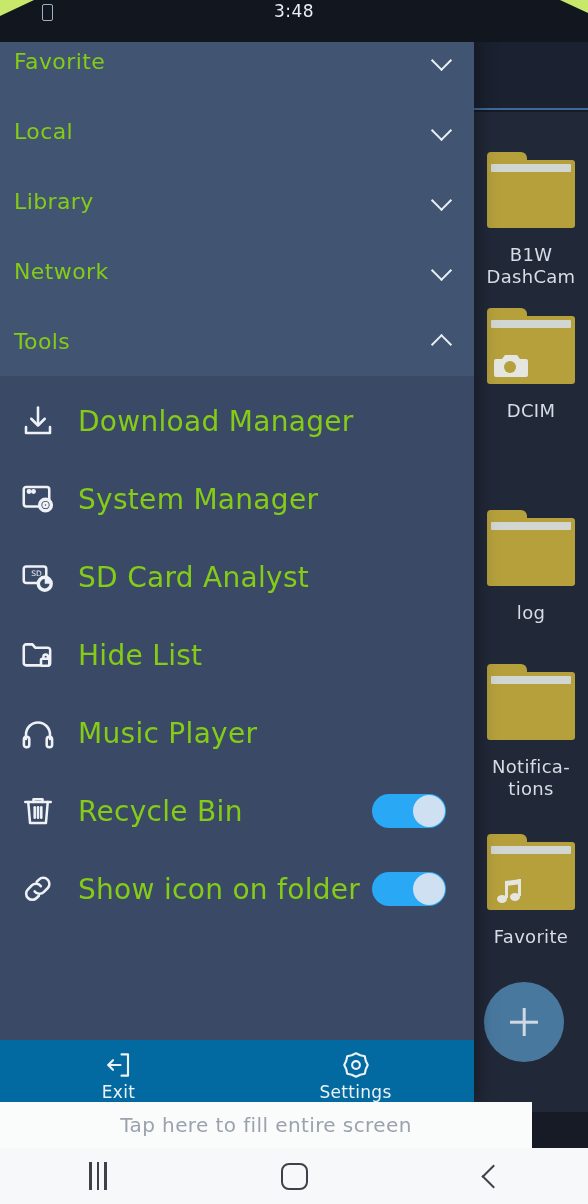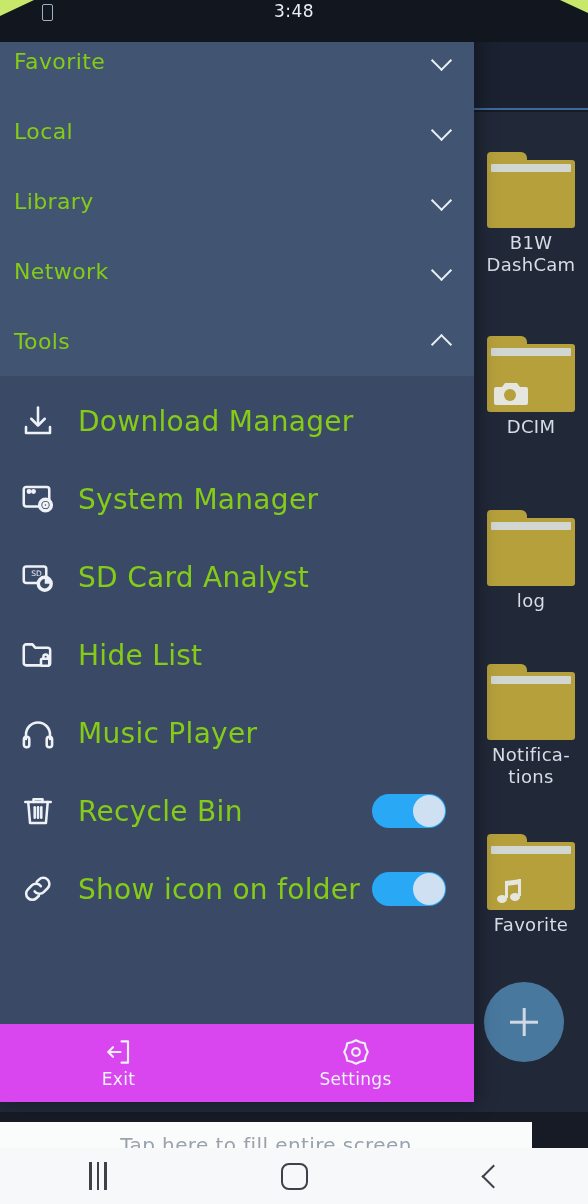--- a/index.html
+++ b/index.html
@@ -117,21 +117,21 @@
     width: 80px; height: 8px;
     background: #d2d6d3;
     border-radius: 1px;
   }
   .folder .badge {
     position: absolute; left: 6px; bottom: 4px;
     width: 36px; height: 28px;
     color: #e4e6df;
   }
   .file-label {
-    margin-top: 4px;
+    margin-top: 16px;
     color: #d7dde6;
     font-size: 18px;
     line-height: 22px;
     letter-spacing: 0.3px;
   }
 
   
   #fab {
     position: absolute; left: 484px; top: 982px;
     width: 80px; height: 80px;
@@ -227,44 +227,43 @@
   .switch .knob {
     position: absolute; right: 1px; top: 1px;
     width: 32px; height: 32px;
     border-radius: 50%;
     background: #cfe0f2;
   }
 
   
   #drawer-bottom {
     flex: 0 0 auto;
-    height: 78px;
-    background: #d946ef;
-    display: flex;
-    align-items: center;
+    height: 62px;
+    background: #0369a1;
+    display: flex;
+    align-items: flex-end;
   }
   .bb-item {
     flex: 1 1 0;
     text-align: center;
     color: #edf2f7;
     cursor: pointer;
   }
   .bb-item svg { display: block; margin: 0 auto 2px auto; width: 30px; height: 30px; }
   .bb-label { font-size: 17px; letter-spacing: 0.3px; }
 
   
   #fill-hint {
     position: absolute; left: 0; top: 1102px;
     width: 532px; height: 46px;
     background: #fafbfb;
     display: flex;
     align-items: center;
     justify-content: center;
     z-index: 30;
-    margin-top: 20px;
   }
   #fill-hint .txt {
     color: #9aa3ad;
     font-size: 20px;
     letter-spacing: 0.4px;
   }
 
   
   #navbar {
     position: absolute; left: 0; top: 1148px;
@@ -308,21 +307,21 @@
     <div class="file-item" style="top:40px">
       <div class="folder">
         <div class="tab"></div>
           <div class="body"></div>
           <div class="stripe"></div>
       </div>
       <div class="file-label" style="white-space:pre-line">B1W
 DashCam</div>
     </div>
 
-    <div class="file-item" style="top:224px">
+    <div class="file-item" style="top:196px">
       <div class="folder">
         <div class="tab"></div>
           <div class="body"></div>
           <div class="stripe"></div>
         <div class="badge">
           <svg viewBox="0 0 36 28" fill="currentColor">
               <path d="M3 7h6l3-4h12l3 4h6a2 2 0 0 1 2 2v14a2 2 0 0 1-2 2H3a2 2 0 0 1-2-2V9a2 2 0 0 1 2-2z"></path>
               <circle cx="17" cy="15" r="6" fill="#b5a03c"></circle>
             </svg>
         </div>

